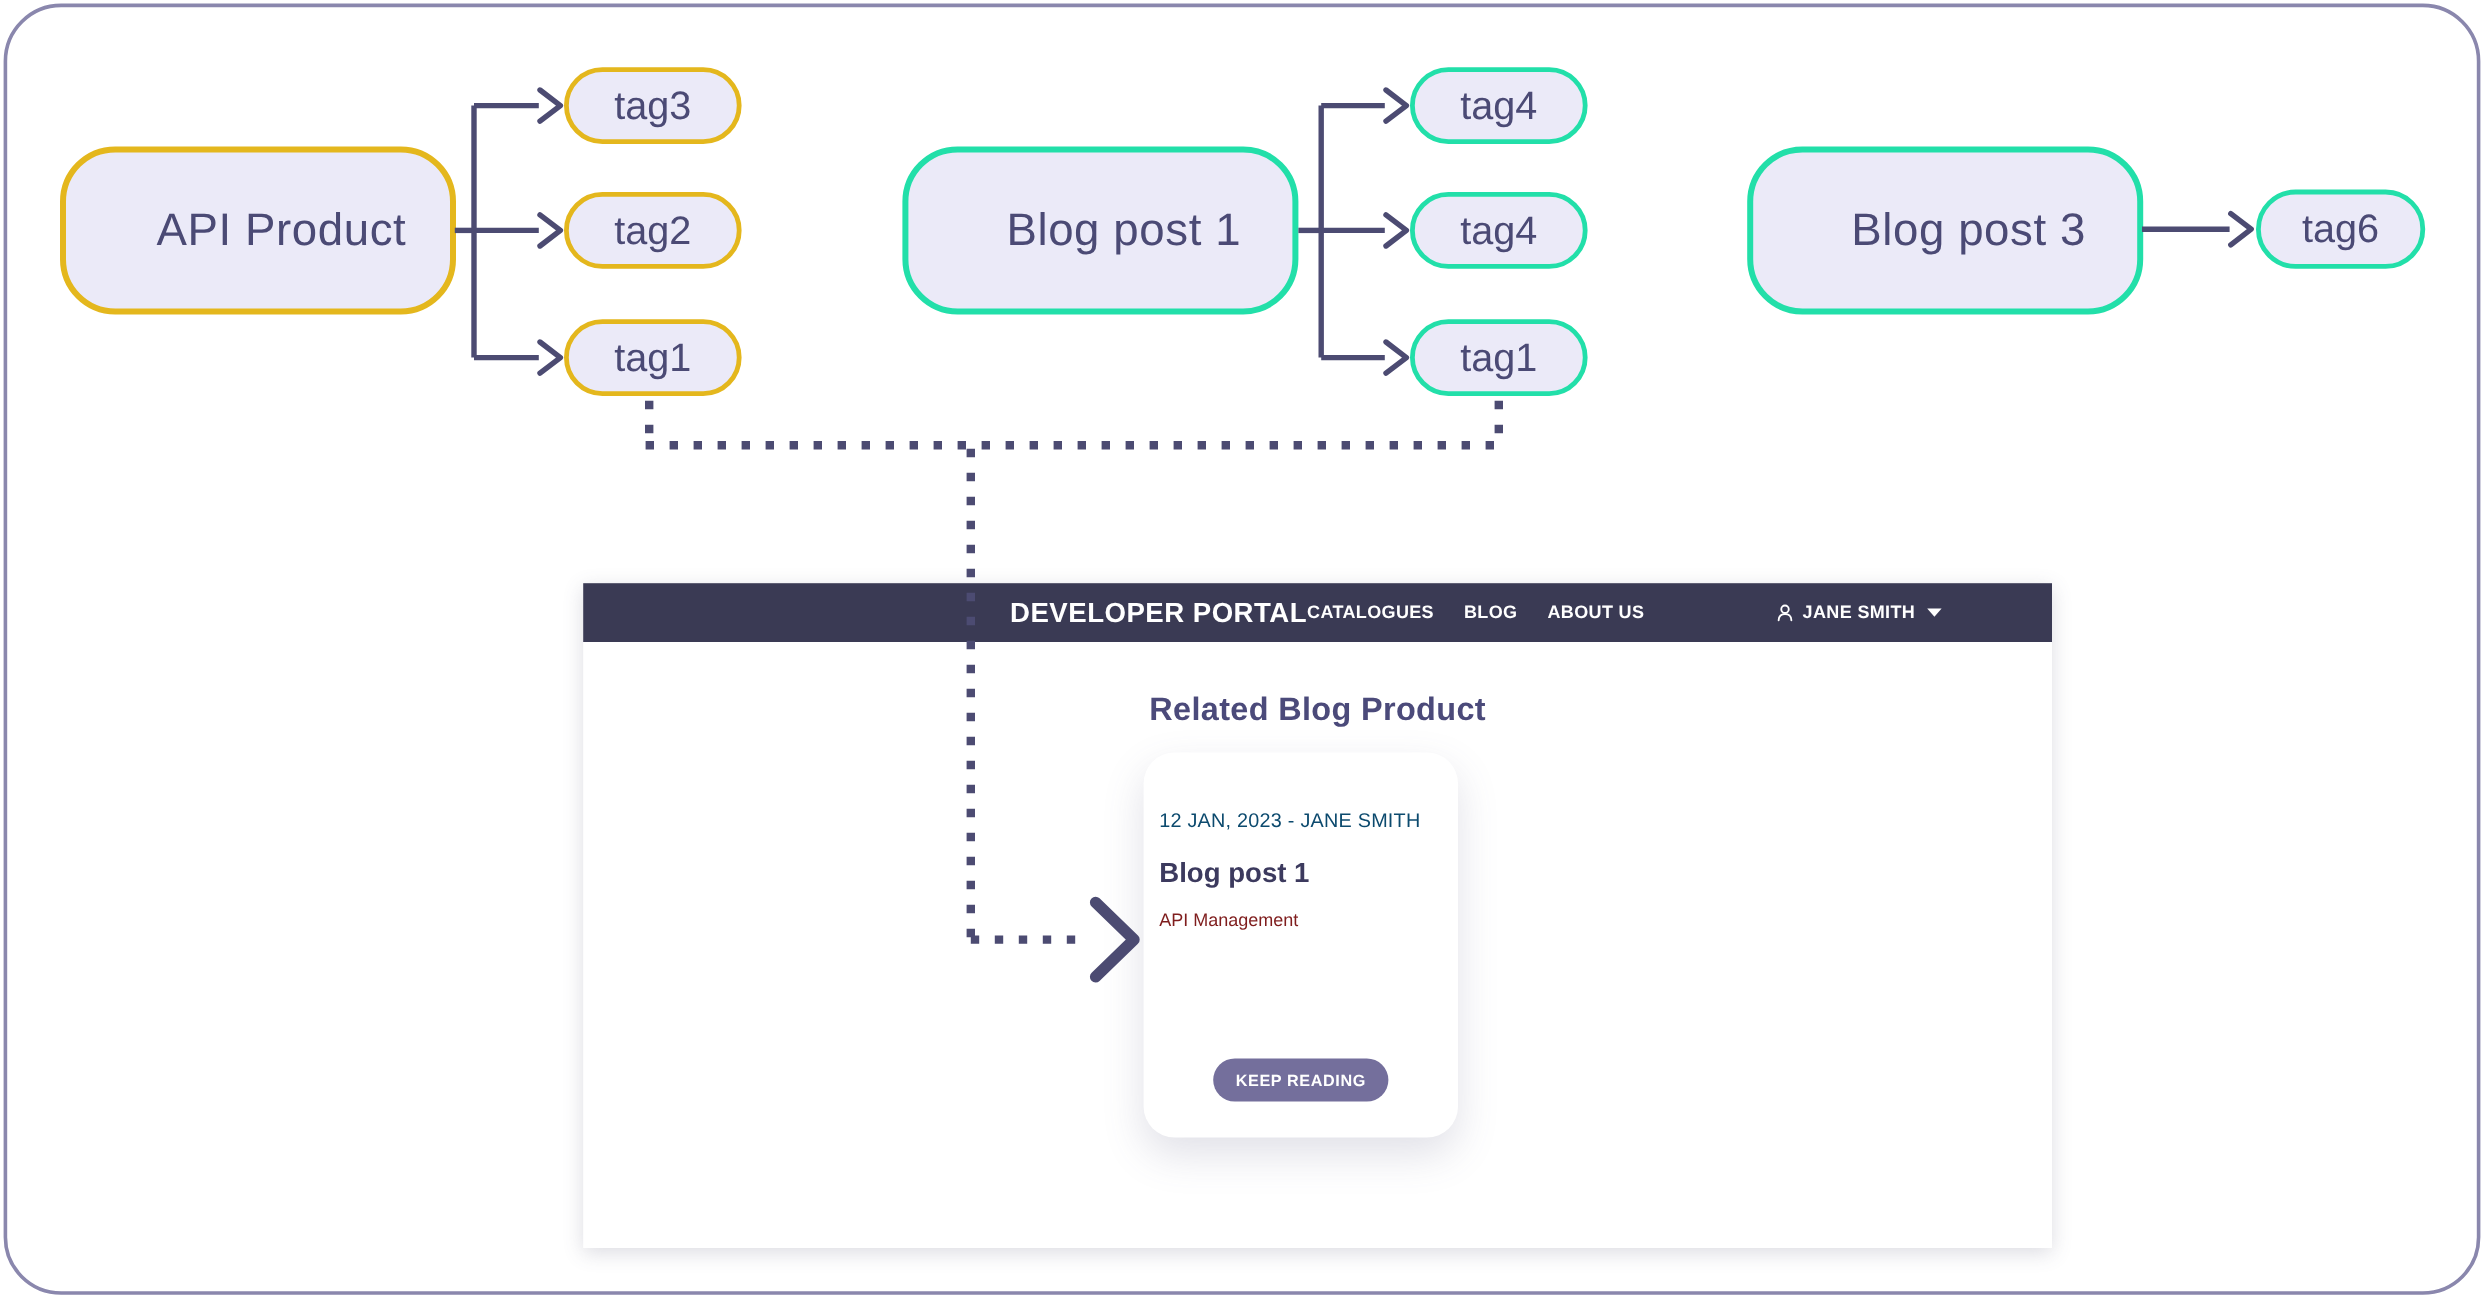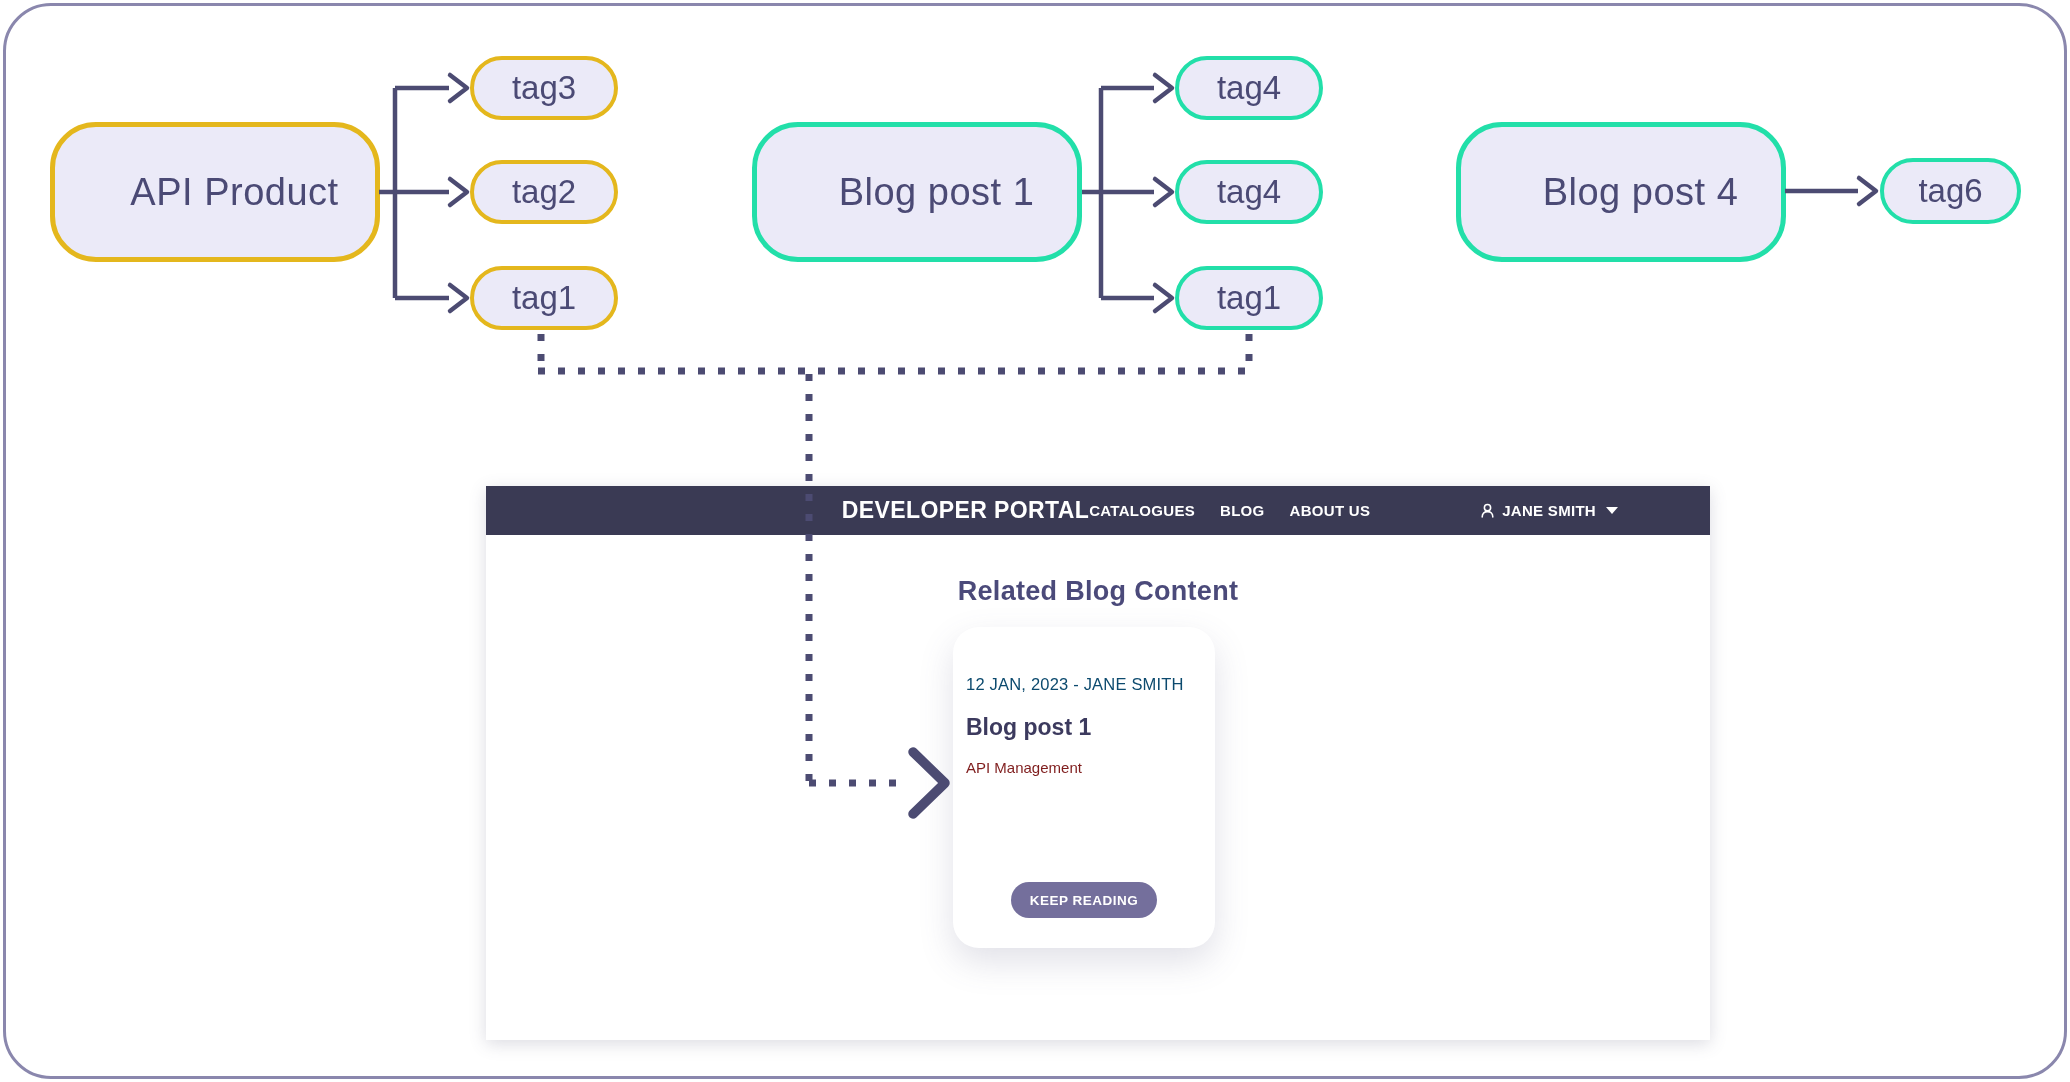--- a/index.html
+++ b/index.html
@@ -71,21 +71,21 @@
 <div id="stage">
   <div class="canvas"></div>
 
   <div class="node gold" id="node-api">
     <span>API Product</span>
   </div>
   <div class="node teal" id="node-blog1">
     <span>Blog post 1</span>
   </div>
   <div class="node teal" id="node-blog2">
-    <span>Blog post 4</span>
+    <span>Blog post 3</span>
   </div>
 
   <div class="tagpill gold" id="tag3">
     <span>tag3</span>
   </div>
   <div class="tagpill gold" id="tag2">
     <span>tag2</span>
   </div>
   <div class="tagpill gold" id="tag1a">
     <span>tag1</span>
@@ -113,21 +113,21 @@
       </span>
       <span class="userbox">
         <svg width="17" height="17" viewBox="0 0 24 24">
           <circle cx="12" cy="8" r="4.4" fill="none" stroke="#ffffff" stroke-width="2.2"></circle>
           <path d="M4.5 21 C4.5 15.8 8 13.6 12 13.6 C16 13.6 19.5 15.8 19.5 21" fill="none" stroke="#ffffff" stroke-width="2.2" stroke-linecap="round"></path>
         </svg>
         <span class="username">JANE SMITH</span>
         <span class="caret"></span>
       </span>
     </div>
-    <div class="section-title">Related Blog Content</div>
+    <div class="section-title">Related Blog Product</div>
   </div>
 
   <div class="card-glow"></div>
 
   <div class="card">
     <div class="card-meta">12 JAN, 2023 - JANE SMITH</div>
     <div class="card-title">Blog post 1</div>
     <div class="card-tag">API Management</div>
     <button class="card-btn">KEEP READING</button>
   </div>

